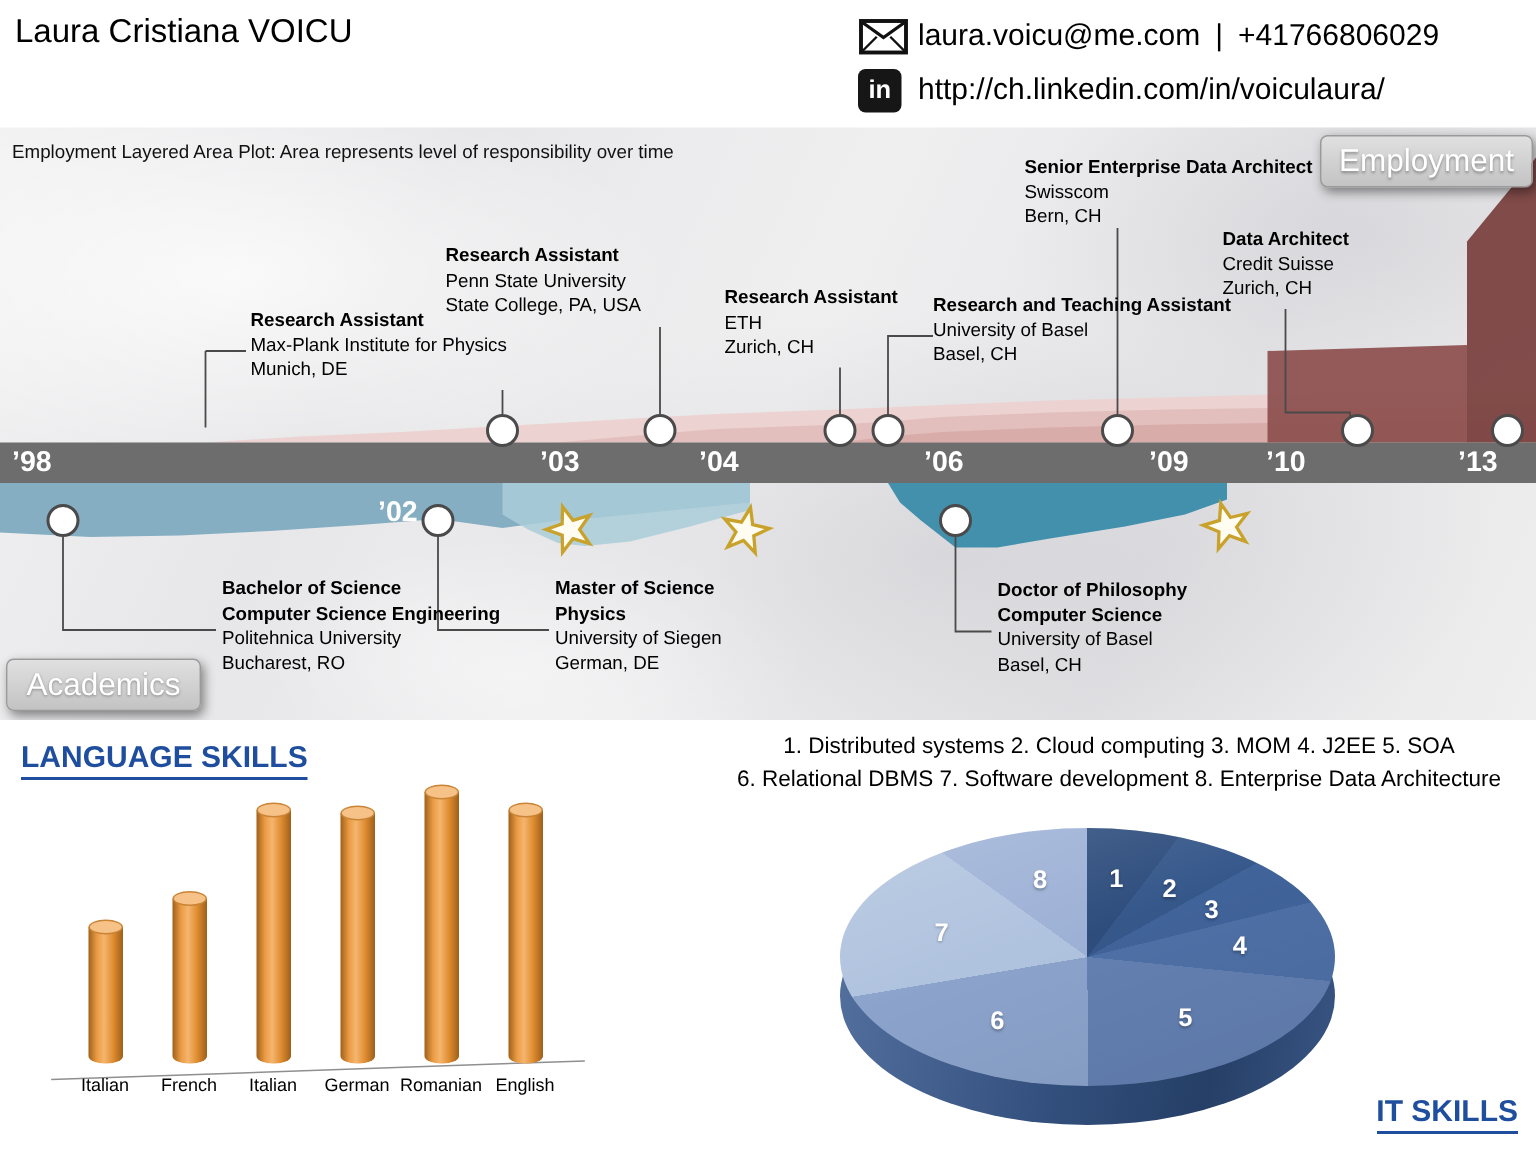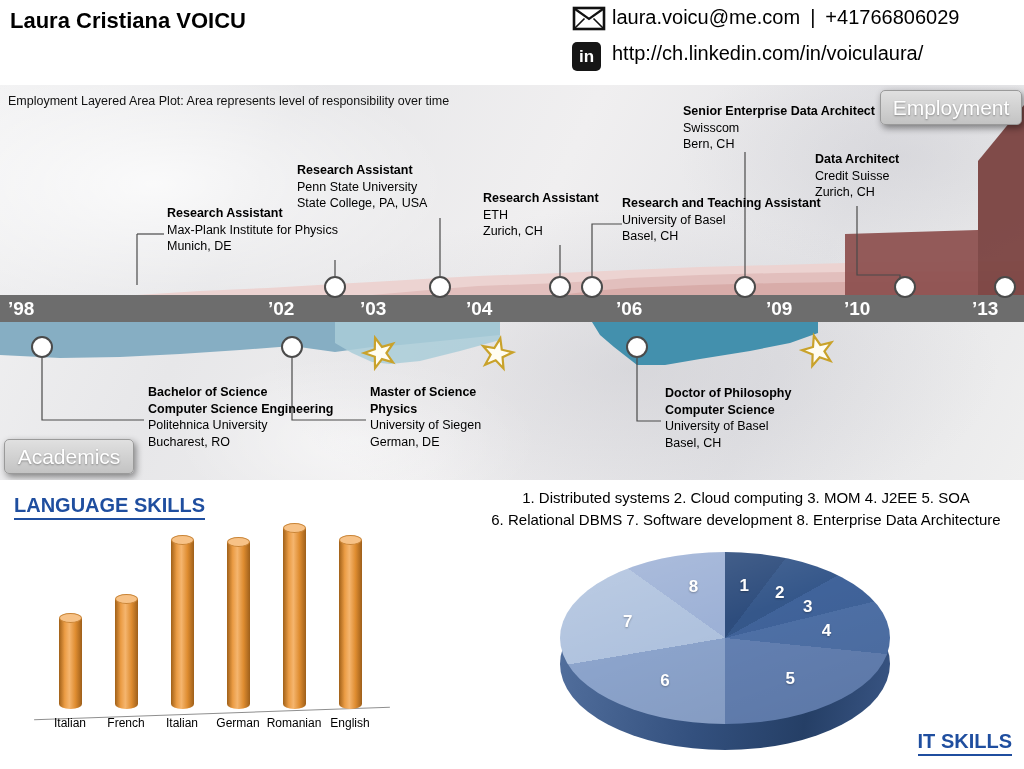--- a/index.html
+++ b/index.html
@@ -2,23 +2,23 @@
 <html><head>
 <meta charset="utf-8">
 <style>
   * { margin:0; padding:0; box-sizing:border-box; }
   body { font-family: "Liberation Sans", sans-serif; background:#fff; }
   .page { position:relative; width:1024px; height:769px; background:#fff; overflow:hidden; }
 
   
   .header { position:absolute; left:0; top:0; width:1024px; height:85px; background:#fff; }
   .name-block { position:absolute; left:10px; top:6px; }
-  .name, .doc-title { font-size:22px; font-weight:bold; color:#000; line-height:30px; }
+  .name, .doc-title { font-size:22px; font-weight:normal; color:#000; line-height:30px; }
   .contact-block { position:absolute; left:572px; top:6px; }
-  .contact-row { display:flex; align-items:flex-start; height:36px; }
+  .contact-row { display:flex; align-items:center; height:36px; }
   .env-icon { width:40px; display:flex; justify-content:flex-start; }
   .li-icon { width:29px; height:29px; background:#161616; color:#fff; border-radius:5px;
              font-weight:bold; font-size:17px; display:flex; align-items:center; justify-content:center;
              margin-right:11px; margin-left:0; }
   .contact-text { font-size:20px; color:#000; }
   .sep { font-size:20px; margin:0 10px; }
 
   
   .timeline-section { position:absolute; left:0; top:85px; width:1024px; height:395px; overflow:hidden;
     background:
@@ -152,21 +152,21 @@
         <path d="M0,-16 L3.8,-5.2 L15.2,-4.9 L6.1,2 L9.4,12.9 L0,6.4 L-9.4,12.9 L-6.1,2 L-15.2,-4.9 L-3.8,-5.2 Z" transform="translate(497,269) rotate(12)"></path>
         <path d="M0,-16 L3.8,-5.2 L15.2,-4.9 L6.1,2 L9.4,12.9 L0,6.4 L-9.4,12.9 L-6.1,2 L-15.2,-4.9 L-3.8,-5.2 Z" transform="translate(818,266) rotate(-15)"></path>
       </g>
     </svg>
 
     <div class="caption">Employment Layered Area Plot: Area represents level of responsibility over time</div>
     <div class="tag-btn employment-btn">Employment</div>
     <div class="tag-btn academics-btn">Academics</div>
     <div class="years">
         <span class="year" style="left: 8px;">’98</span>
-        <span class="year" style="left: 268px;">’02</span>
+        <span class="year" style="left: 252px; margin-top: 33px;">’02</span>
         <span class="year" style="left: 360px;">’03</span>
         <span class="year" style="left: 466px;">’04</span>
         <span class="year" style="left: 616px;">’06</span>
         <span class="year" style="left: 766px;">’09</span>
         <span class="year" style="left: 844px;">’10</span>
         <span class="year" style="left: 972px;">’13</span>
       </div>
 
     <div class="note" style="left:167px; top:120px">
       <div class="t">Research Assistant</div>

